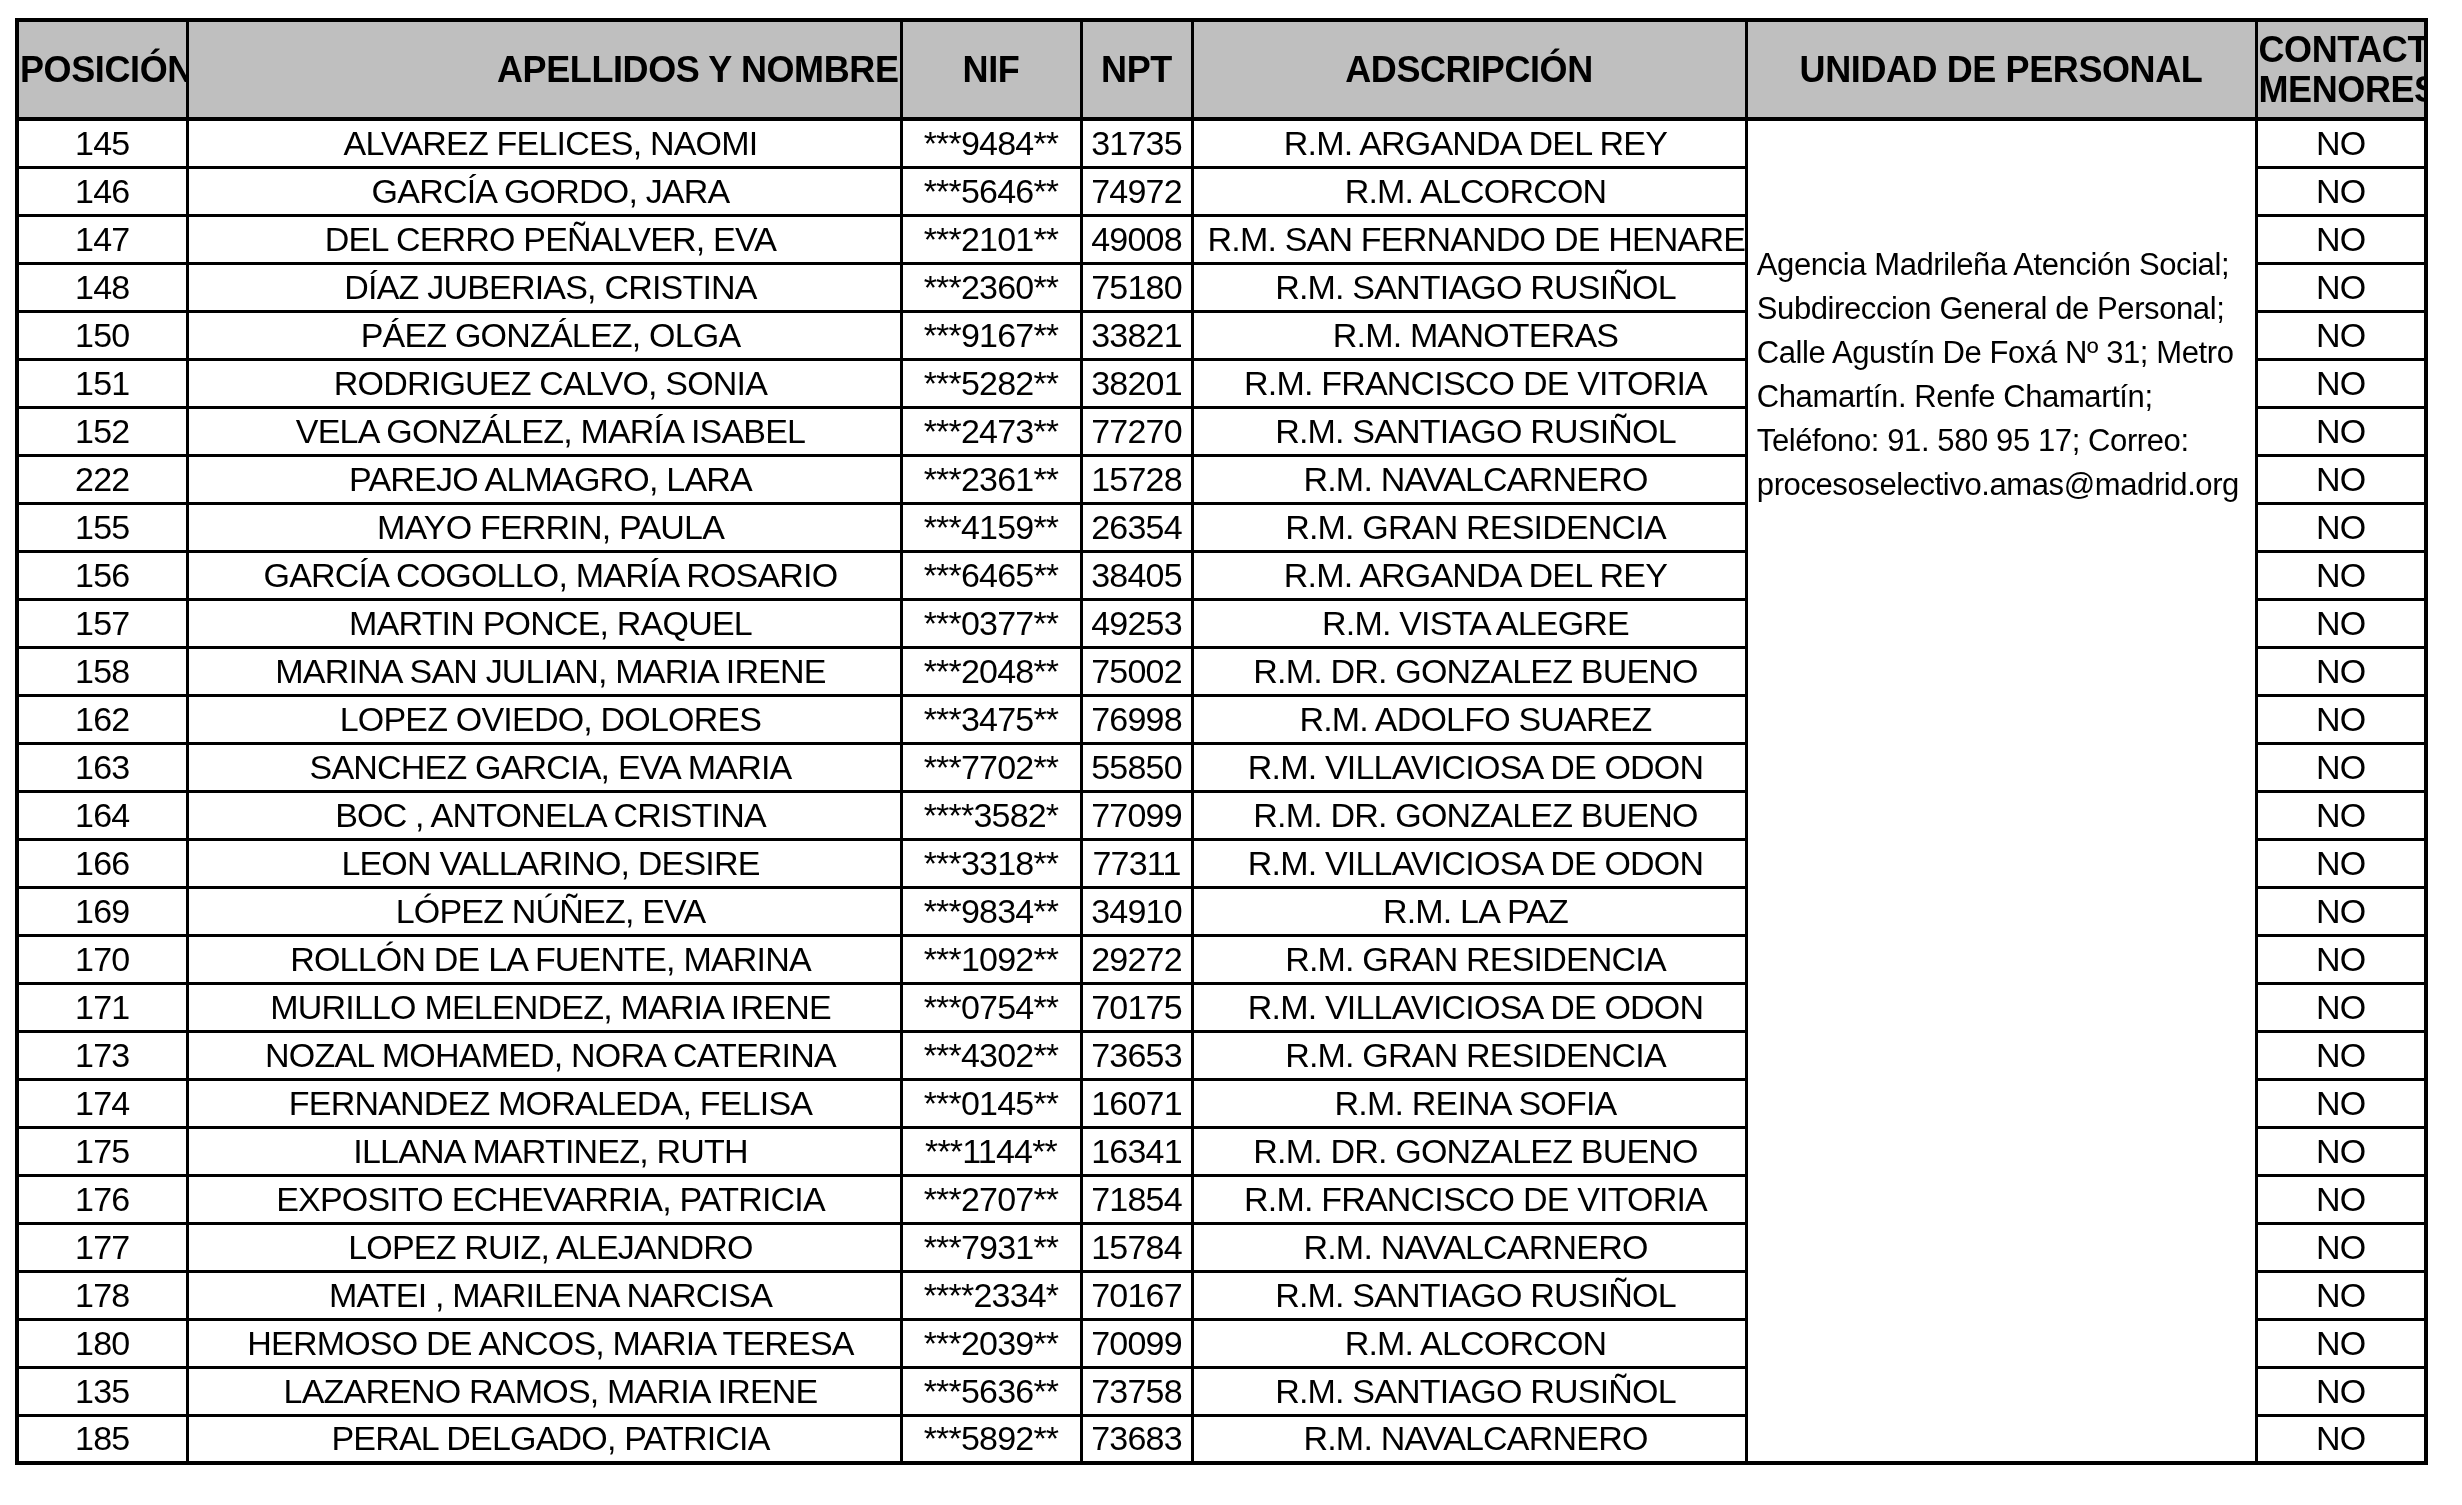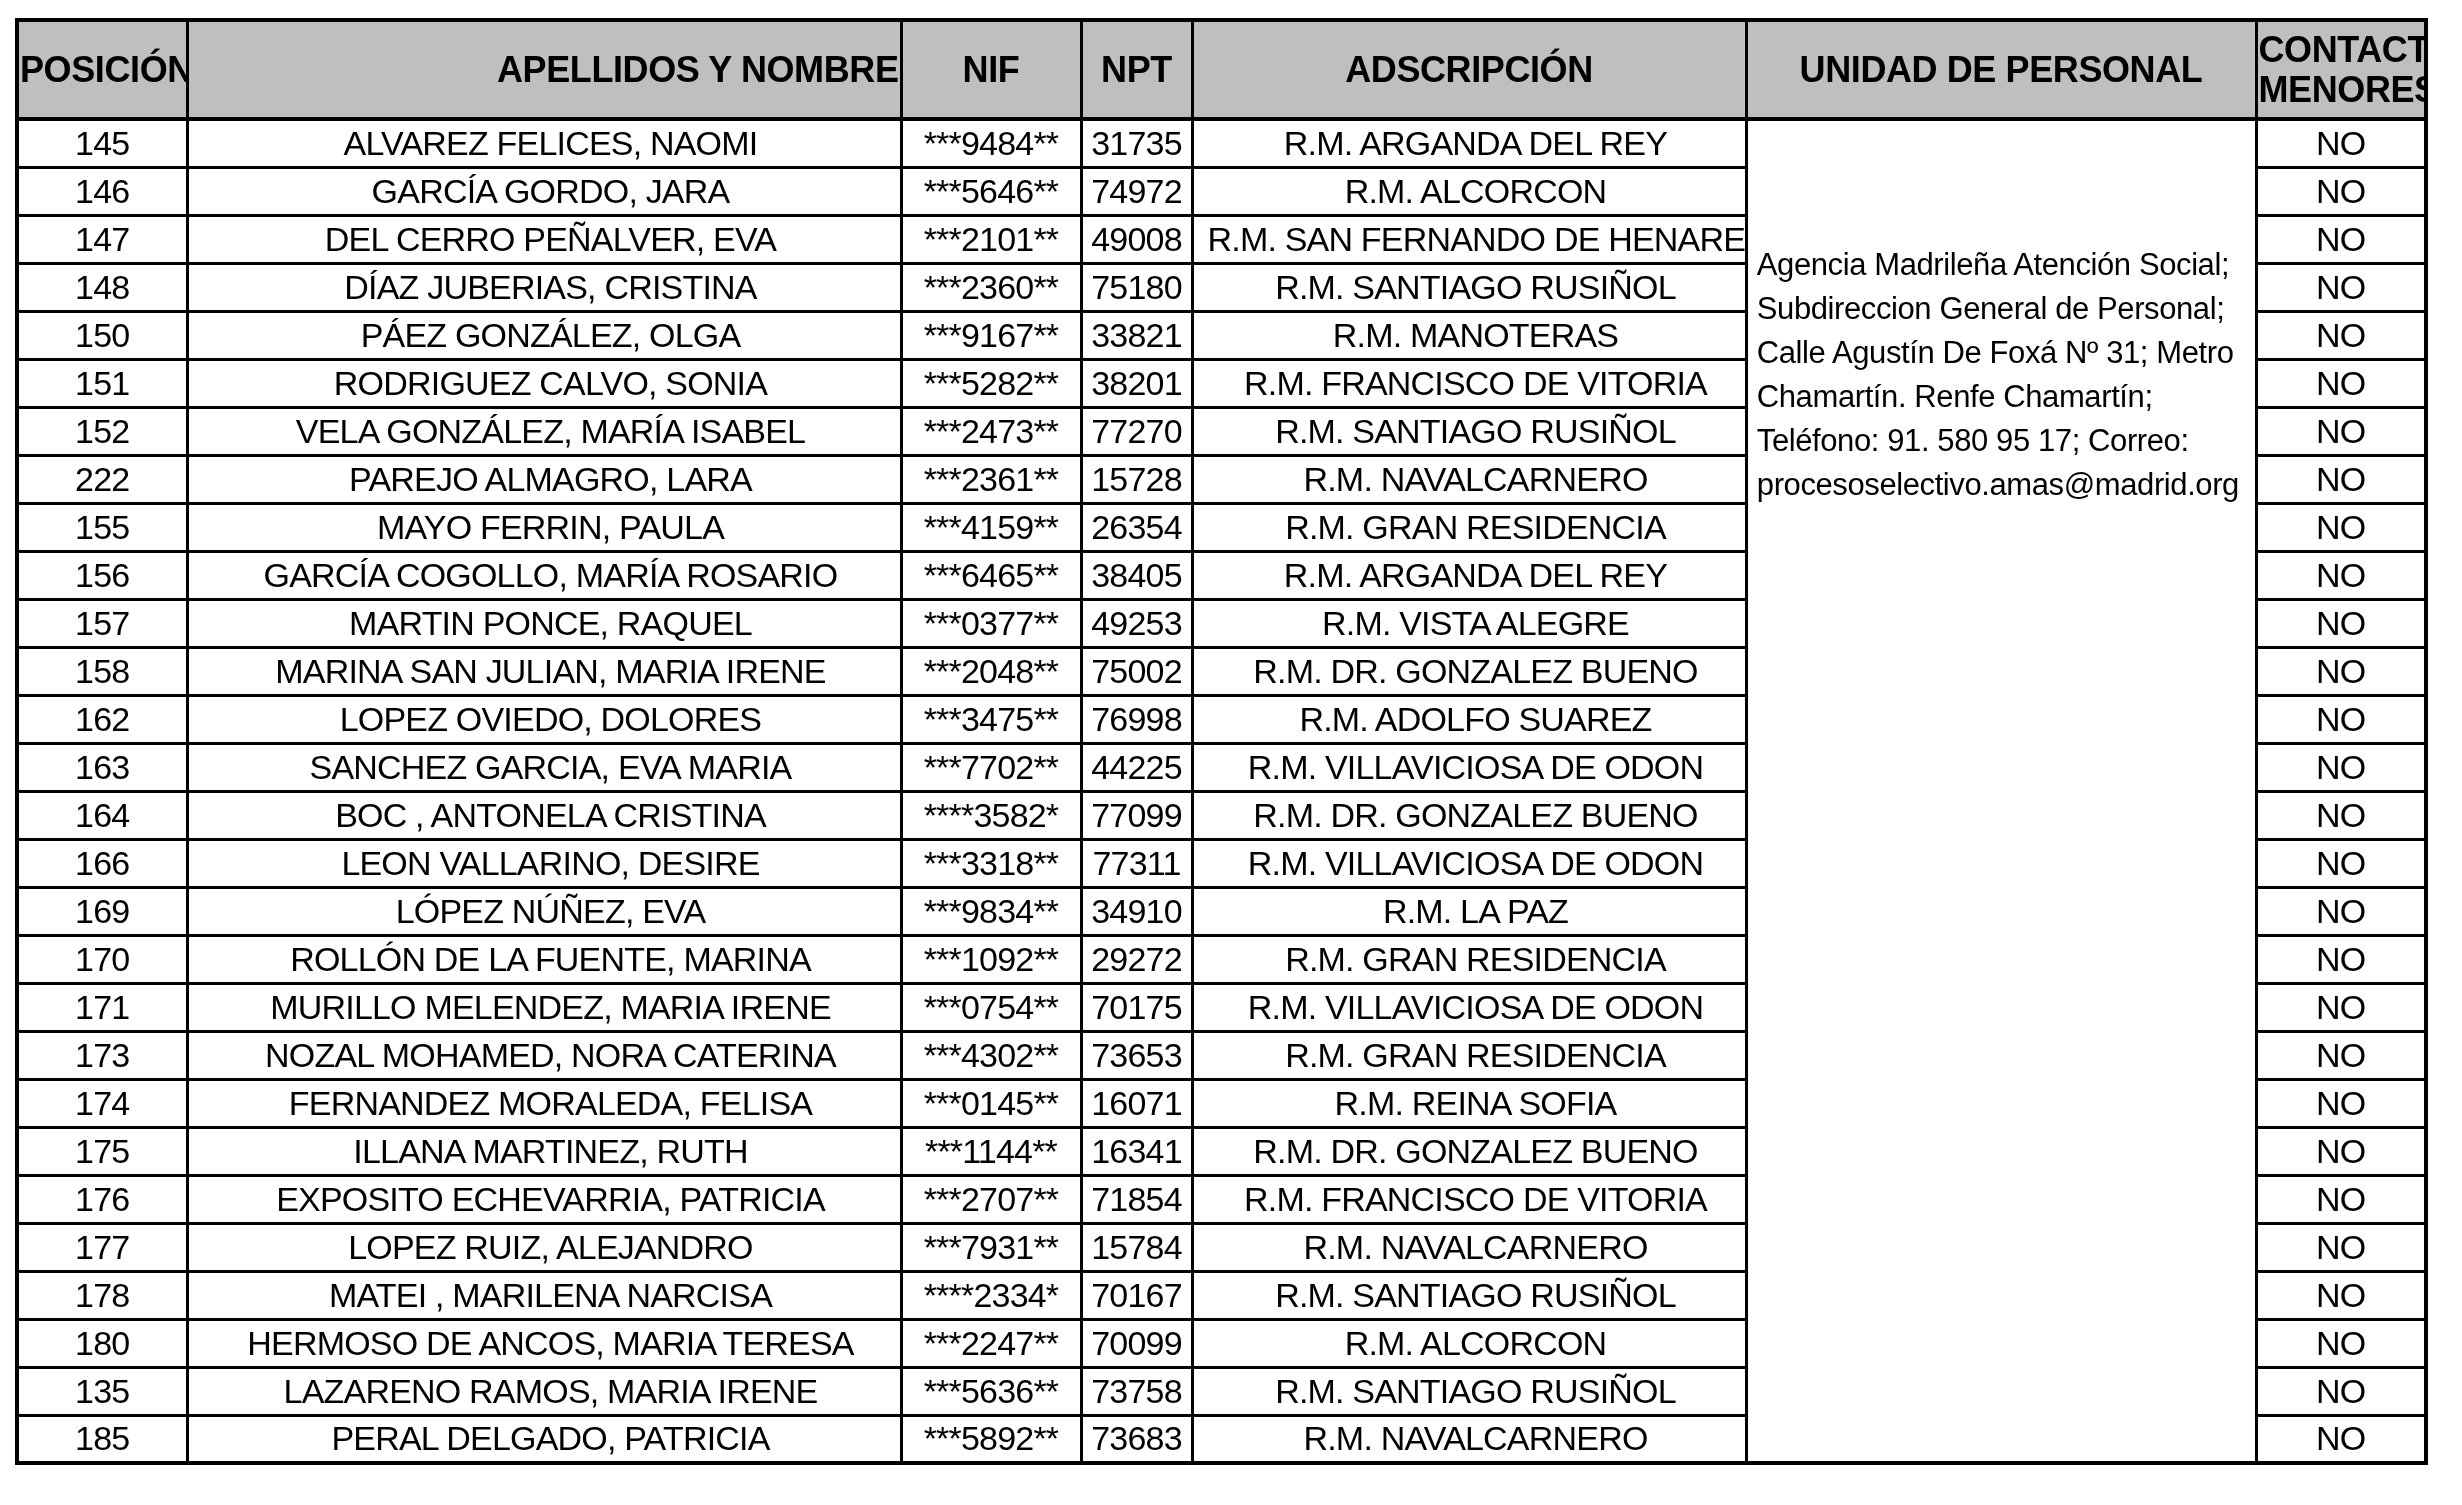--- a/index.html
+++ b/index.html
@@ -195,21 +195,21 @@
     <td class="c-left">LOPEZ OVIEDO, DOLORES</td>
     <td class="c-center">***3475**</td>
     <td class="c-center">76998</td>
     <td class="c-left">R.M. ADOLFO SUAREZ</td>
     <td class="c-center">NO</td>
   </tr>
         <tr>
     <td class="c-center">163</td>
     <td class="c-left">SANCHEZ GARCIA, EVA MARIA</td>
     <td class="c-center">***7702**</td>
-    <td class="c-center">44225</td>
+    <td class="c-center">55850</td>
     <td class="c-left">R.M. VILLAVICIOSA DE ODON</td>
     <td class="c-center">NO</td>
   </tr>
         <tr>
     <td class="c-center">164</td>
     <td class="c-left">BOC , ANTONELA CRISTINA</td>
     <td class="c-center">****3582*</td>
     <td class="c-center">77099</td>
     <td class="c-left">R.M. DR. GONZALEZ BUENO</td>
     <td class="c-center">NO</td>
@@ -290,21 +290,21 @@
     <td class="c-center">178</td>
     <td class="c-left">MATEI , MARILENA NARCISA</td>
     <td class="c-center">****2334*</td>
     <td class="c-center">70167</td>
     <td class="c-left">R.M. SANTIAGO RUSIÑOL</td>
     <td class="c-center">NO</td>
   </tr>
         <tr>
     <td class="c-center">180</td>
     <td class="c-left">HERMOSO DE ANCOS, MARIA TERESA</td>
-    <td class="c-center">***2247**</td>
+    <td class="c-center">***2039**</td>
     <td class="c-center">70099</td>
     <td class="c-left">R.M. ALCORCON</td>
     <td class="c-center">NO</td>
   </tr>
         <tr>
     <td class="c-center">135</td>
     <td class="c-left">LAZARENO RAMOS, MARIA IRENE</td>
     <td class="c-center">***5636**</td>
     <td class="c-center">73758</td>
     <td class="c-left">R.M. SANTIAGO RUSIÑOL</td>

